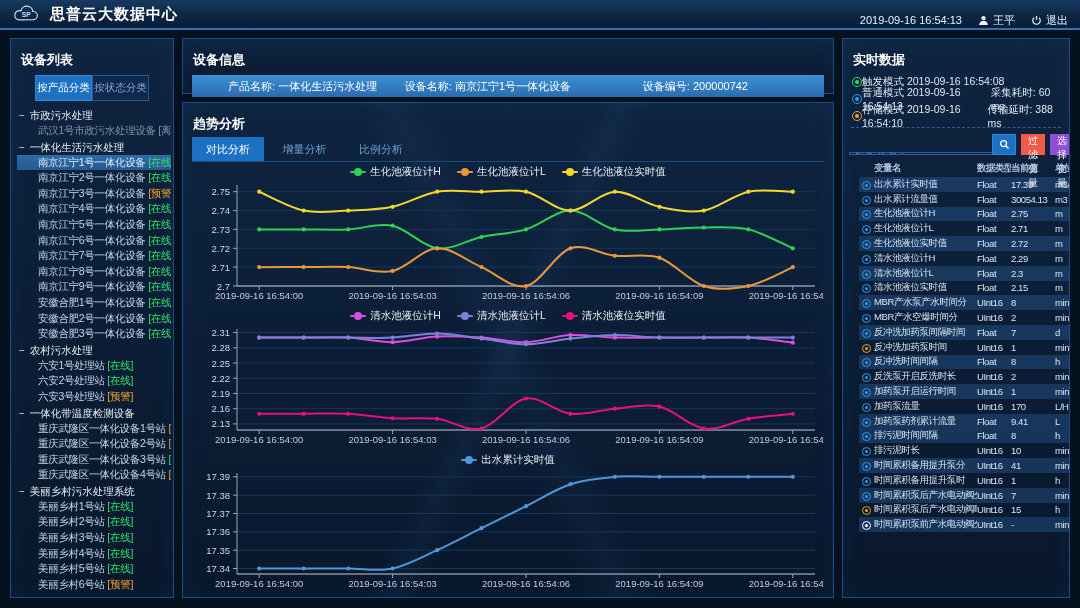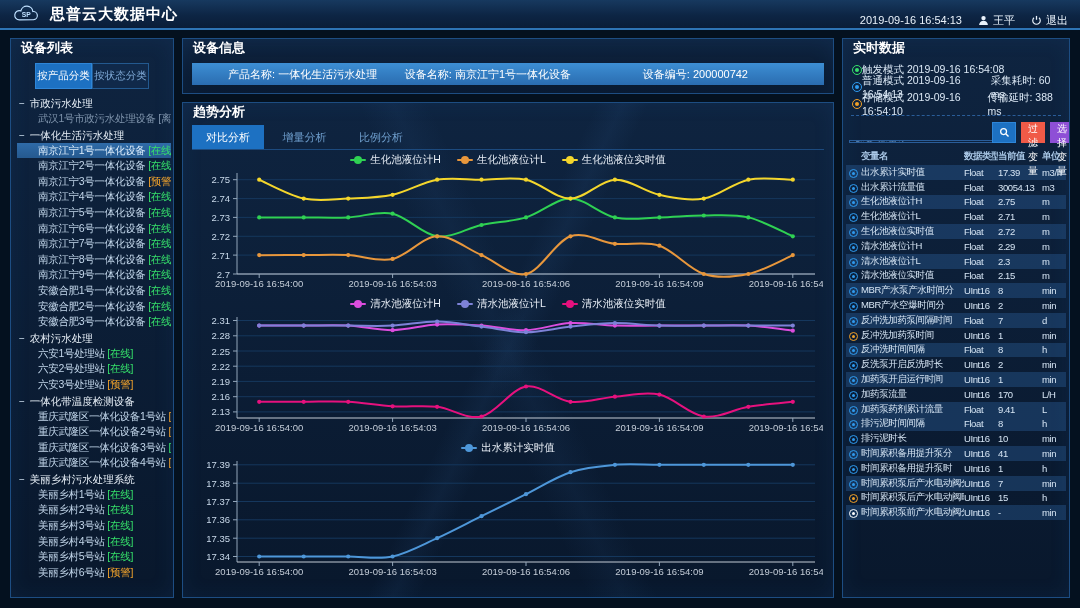--- a/index.html
+++ b/index.html
@@ -12,21 +12,21 @@
          border-bottom:2px solid #2e74b5; }
   .hdr-logo { display:flex; align-items:center; margin-right:8px; }
   .hdr-title { font-size:15px; font-weight:bold; color:#fff; letter-spacing:1px;font-family:Liberation Serif, serif; }
   .hdr-right { margin-left:auto; display:flex; align-items:center; gap:16px; font-size:11px; color:#e9f2fb; }
   .hdr-right .hitem { display:flex; align-items:center; gap:4px;margin-top:12px; }
 
   
   .content { display:flex; gap:8px; padding:8px 10px; height:576px; }
   .panel { background:linear-gradient(180deg,rgba(15,37,66,.95),rgba(9,24,45,.95));
            border:1px solid #1d4d82; box-shadow:inset 0 0 20px rgba(32,96,170,.12); }
-  .panel-title { font-size:13px; font-weight:bold; color:#fff; padding:0 10px 4px; }
+  .panel-title { font-size:13px; font-weight:bold; color:#fff; padding:12px 10px 4px; }
 
   
   .sidebar { width:164px; flex:none; }
   .s-tabs { display:flex; margin:2px 24px 6px;align-items:center; }
   .s-tab { flex:1; text-align:center; font-size:10.5px; padding:5px 0; background:#10294a;
            color:#7fa9d6; border:1px solid #23598f; cursor:pointer; }
   .s-tab.active { background:#1d71c2; color:#fff; border-color:#2e86d8; }
   .tree { font-size:10.5px; padding:0 2px 0 6px; white-space:nowrap; overflow:hidden; }
   .tree-group { height:16px; line-height:16px; color:#e8f0f8; cursor:pointer; }
   .tree-group .minus { color:#cfe0ef; margin:0 5px 0 2px; font-size:10px; }
@@ -74,21 +74,21 @@
   .controls { display:flex; align-items:center; gap:5px; padding:2px 6px 4px; }
   .search-box { display:flex; flex:1; height:21px; }
   .search-box input { flex:1; min-width:0; background:#0c223e; border:1px solid #2a5d99; border-right:none;
                       color:#cfe2f3; font-size:10px; padding:0 5px; outline:none; font-family:inherit;margin-top:18px; }
   .search-box input::placeholder { color:#5f86b0; }
   .btn-search { width:24px; height:21px; background:#1d71c2; border:1px solid #2e86d8;
                 display:flex; align-items:center; justify-content:center; cursor:pointer; }
   .btn { height:21px; border:none; color:#fff; font-size:10px; padding:0 7px; cursor:pointer; font-family:inherit; }
   .btn-filter { background:#f05a47; }
   .btn-select { background:#8e4fd6; }
-  table.vars { width:calc(100% - 8px); margin:0 3px; border-collapse:collapse; table-layout:fixed; }
+  table.vars { width:calc(100% - 8px); margin:0 16px; border-collapse:collapse; table-layout:fixed; }
   table.vars th { font-size:9.5px; color:#a9c7e6; font-weight:bold; height:18px; text-align:left;
                   letter-spacing:-0.5px; white-space:nowrap; overflow:hidden; }
   table.vars td { font-size:9.5px; height:14.8px; color:#d6e5f4; white-space:nowrap; overflow:hidden;
                   letter-spacing:-0.4px; }
   table.vars tr.odd td, table.vars tr.odd th { background:rgba(46,96,158,.38); }
   td.ic, th.ic { text-align:center; }
   .vring { display:inline-flex; width:9px; height:9px; border-radius:50%; border:1.5px solid currentColor;
            align-items:center; justify-content:center; vertical-align:middle; }
   .vring i { width:3px; height:3px; border-radius:50%; background:currentColor; }
 </style>

